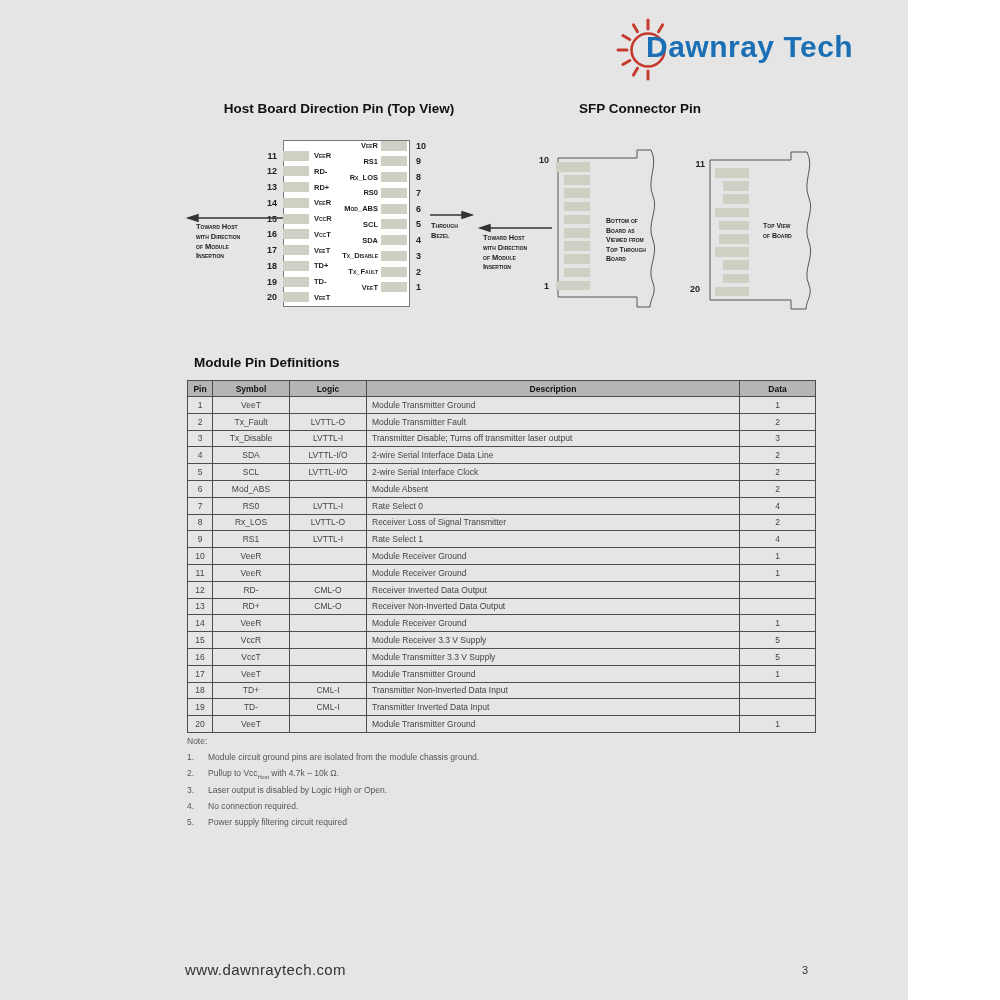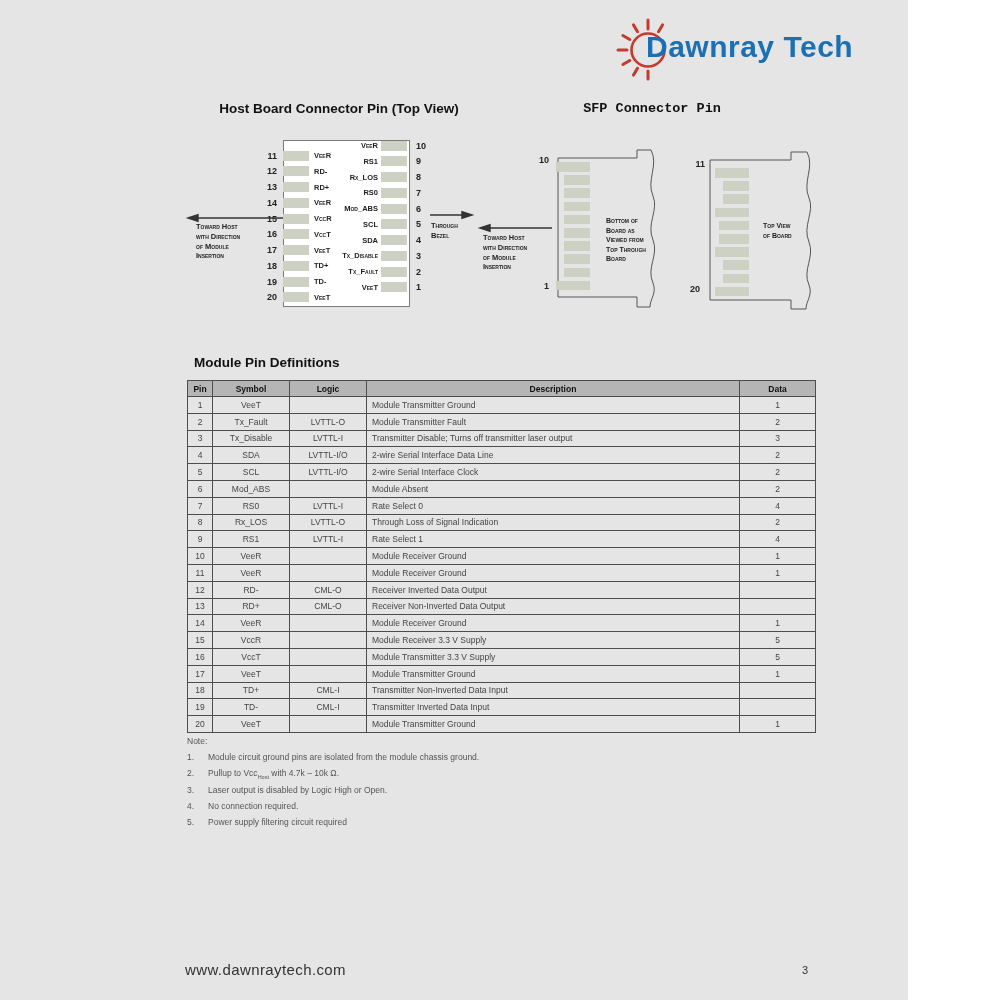--- a/index.html
+++ b/index.html
@@ -71,22 +71,22 @@
         <line x1="19.8" y1="27.5" x2="12.9" y2="23.5"></line>
         <line x1="17" y1="38" x2="8" y2="38"></line>
         <line x1="19.8" y1="48.5" x2="12.9" y2="52.5"></line>
         <line x1="27.5" y1="56.2" x2="23.5" y2="63.1"></line>
         <line x1="38" y1="59" x2="38" y2="67"></line>
       </g>
     </svg>
     <div class="abs" id="logo-text" style="left:36px;top:18px;">Dawnray Tech</div>
   </div>
 
-  <div class="abs sec-title" style="left:179px;top:101px;width:320px;">Host Board Connector Pin (Top View)</div>
-  <div class="abs sec-title" style="left:552px;top:101px;width:200px;font-family:Liberation Mono, monospace;">SFP Connector Pin</div>
+  <div class="abs sec-title" style="left:179px;top:101px;width:320px;">Host Board Direction Pin (Top View)</div>
+  <div class="abs sec-title" style="left:540px;top:101px;width:200px;">SFP Connector Pin</div>
 
   <div class="abs" id="host-box" style="left:283px;top:140px;width:125px;height:165px;"></div>
   <div class="abs" style="left:253px;top:140px;width:160px;height:170px;">
       <div class="pin-row left" style="top: 10.5px;">
         <span class="pin-num">11</span>
         <span class="pad"></span>
         <span class="pin-label">VeeR</span>
       </div>
       <div class="pin-row left" style="top: 26.25px;">
         <span class="pin-num">12</span>
@@ -325,21 +325,21 @@
           <td class="col0">7</td>
           <td class="col1">RS0</td>
           <td class="col2">LVTTL-I</td>
           <td class="col3">Rate Select 0</td>
           <td class="col4">4</td>
         </tr>
         <tr>
           <td class="col0">8</td>
           <td class="col1">Rx_LOS</td>
           <td class="col2">LVTTL-O</td>
-          <td class="col3">Through Loss of Signal Indication</td>
+          <td class="col3">Receiver Loss of Signal Transmitter</td>
           <td class="col4">2</td>
         </tr>
         <tr>
           <td class="col0">9</td>
           <td class="col1">RS1</td>
           <td class="col2">LVTTL-I</td>
           <td class="col3">Rate Select 1</td>
           <td class="col4">4</td>
         </tr>
         <tr>

